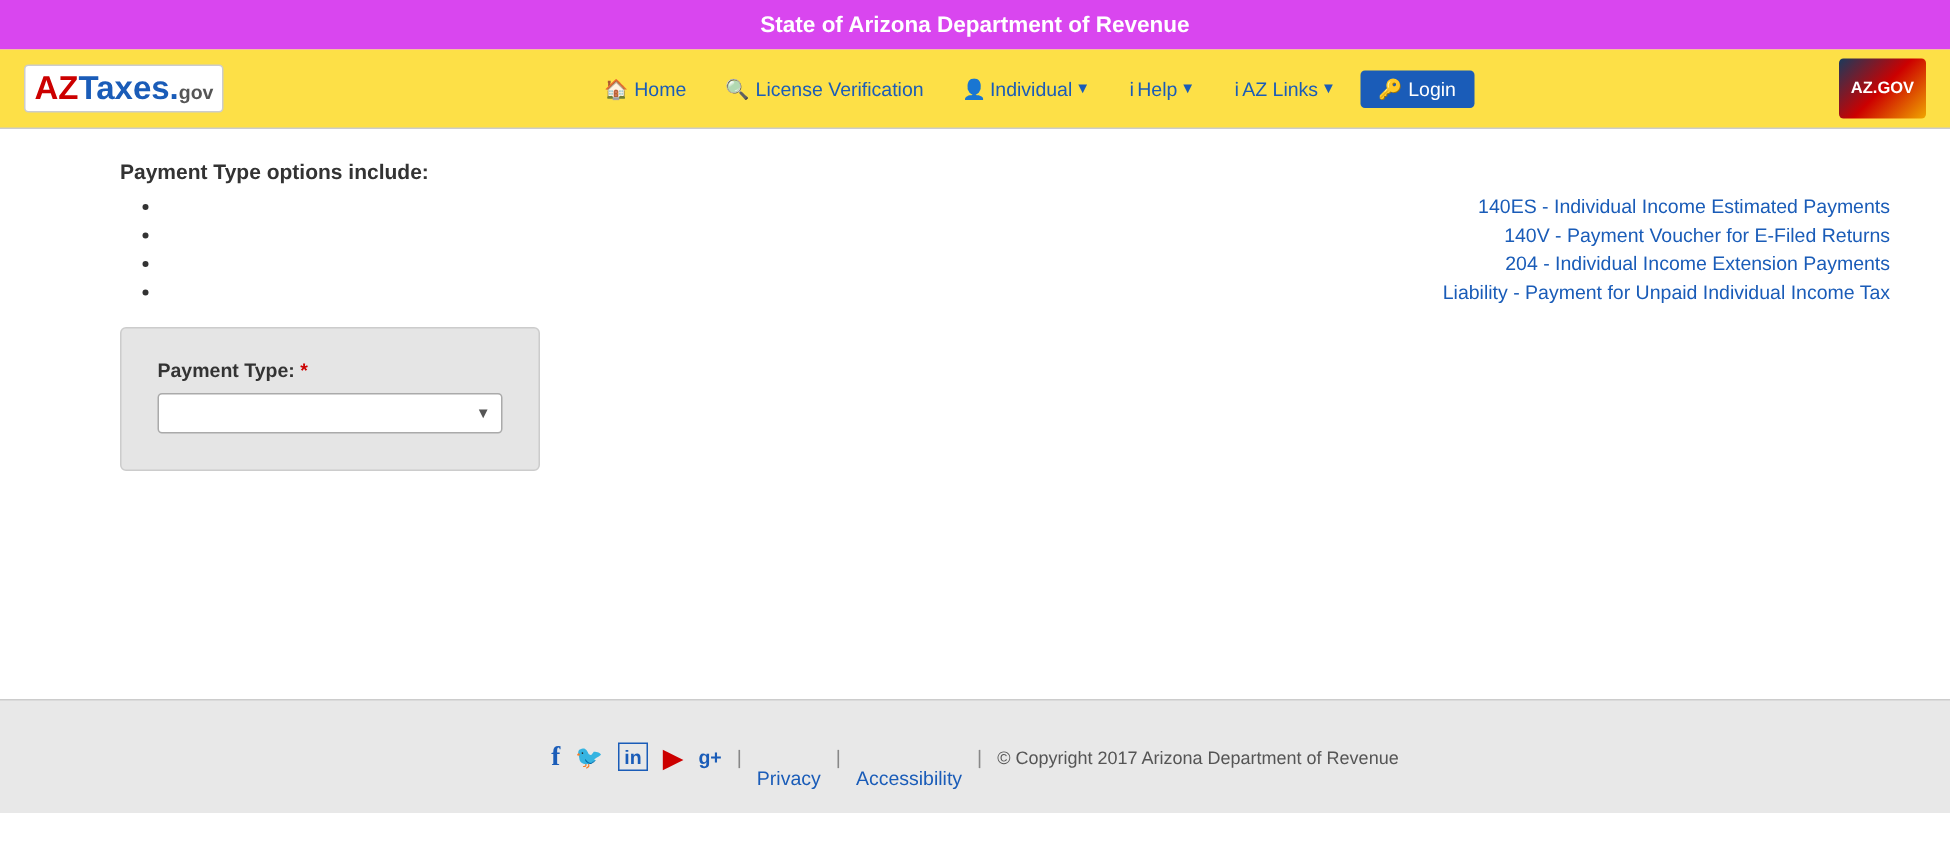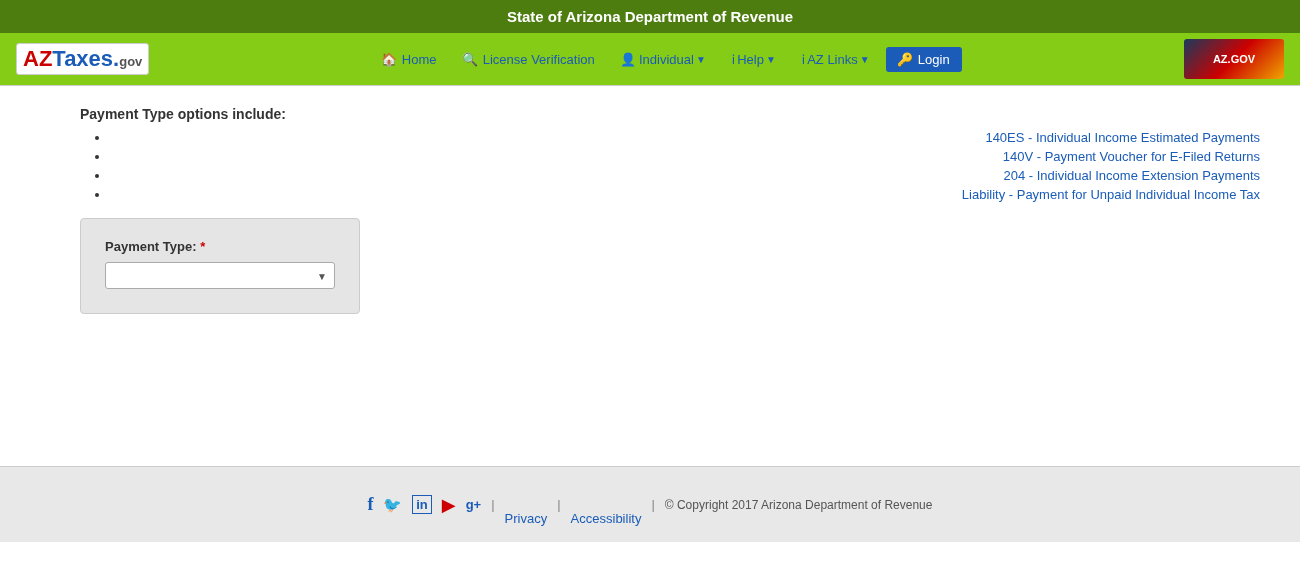--- a/index.html
+++ b/index.html
@@ -1,30 +1,30 @@
 <!DOCTYPE html>
 <html><head>
   <meta charset="utf-8">
   <style>
     * { margin: 0; padding: 0; box-sizing: border-box; }
     body { font-family: Arial, sans-serif; font-size: 14px; color: #333; background: #fff; }
 
     
     .top-banner {
-      background-color: #4d7c0f;
+      background-color: #d946ef;
       color: #fff;
       text-align: center;
       padding: 8px 12px;
       font-size: 15px;
       font-weight: bold;
     }
 
     
     .navbar {
-      background-color: #84cc16;
+      background-color: #fde047;
       border-bottom: 1px solid #ccc;
       display: flex;
       align-items: center;
       padding: 6px 16px;
       justify-content: space-between;
     }
     .navbar-logo {
       display: flex;
       align-items: center;
     }
@@ -62,21 +62,21 @@
       white-space: nowrap;
     }
     .nav-item .icon { font-size: 13px; }
     .nav-login {
       background-color: #1a5cb8;
       color: #fff !important;
       padding: 5px 12px;
       border-radius: 3px;
     }
     .navbar-azgov {
-      width: 100px;
+      width: 58px;
       height: 40px;
       background: linear-gradient(135deg, #1a3a5c 0%, #cc0000 50%, #f0a500 100%);
       border-radius: 3px;
       display: flex;
       align-items: center;
       justify-content: center;
       color: #fff;
       font-size: 11px;
       font-weight: bold;
     }

